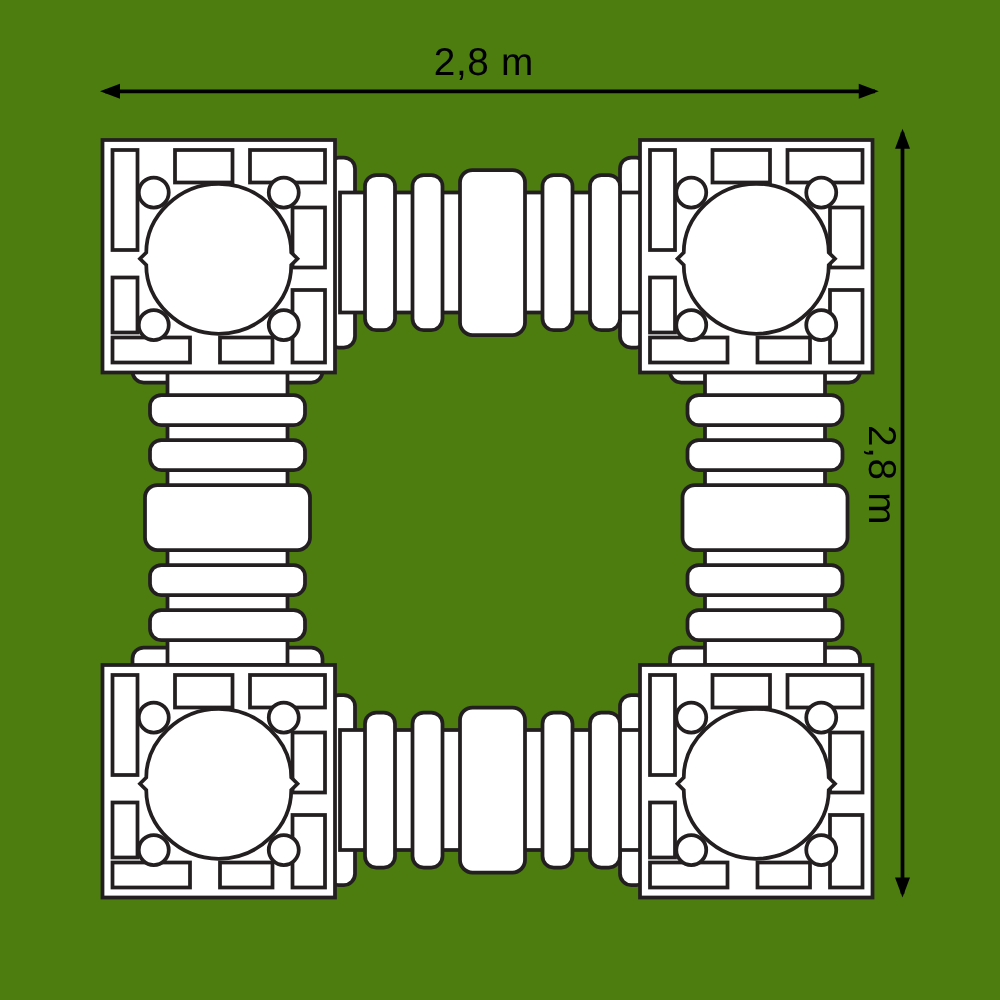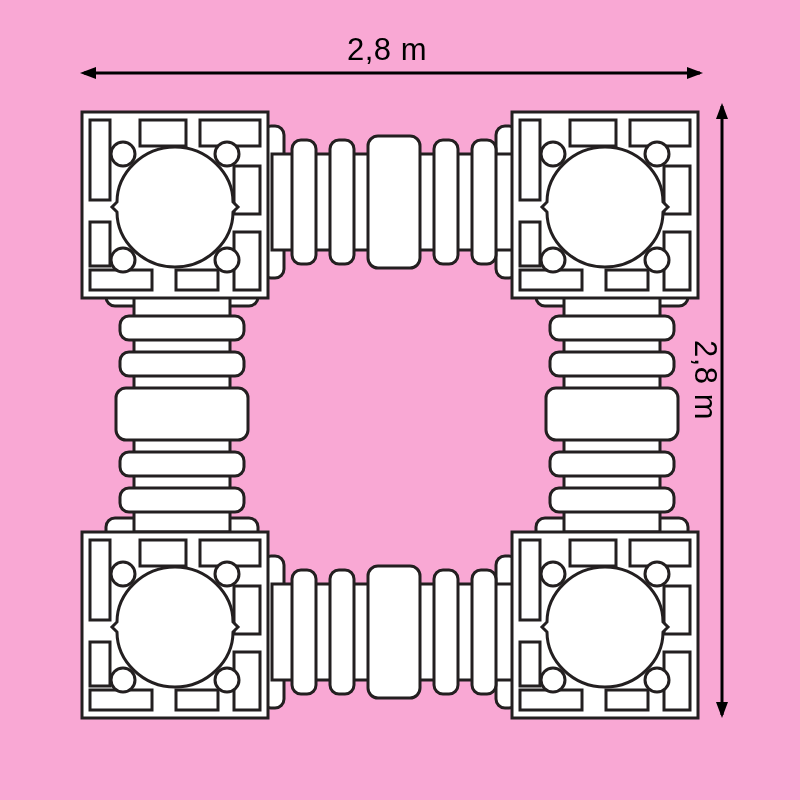--- a/index.html
+++ b/index.html
@@ -1,18 +1,18 @@
 <!DOCTYPE html>
 <html><head>
 <meta charset="utf-8">
 <style>
   html,body{margin:0;padding:0;background:#ffffff;}
   body{width:800px;height:800px;overflow:hidden;
        font-family:"Liberation Sans", sans-serif;}
-  #stage{position:relative;width:800px;height:800px;background:#f9a8d4;}
+  #stage{position:relative;width:800px;height:800px;background:#4d7c0f;}
   #drawing{position:absolute;left:0;top:0;width:800px;height:800px;}
   .dim-label{position:absolute;color:#000;font-size:31px;font-weight:400;
              letter-spacing:0.5px;white-space:nowrap;}
   #dim-top-label{left:347px;top:32px;}
   #dim-right-label{left:723px;top:340px;transform-origin:left top;
                    transform:rotate(90deg);}
 </style>
 </head>
 <body>
 

